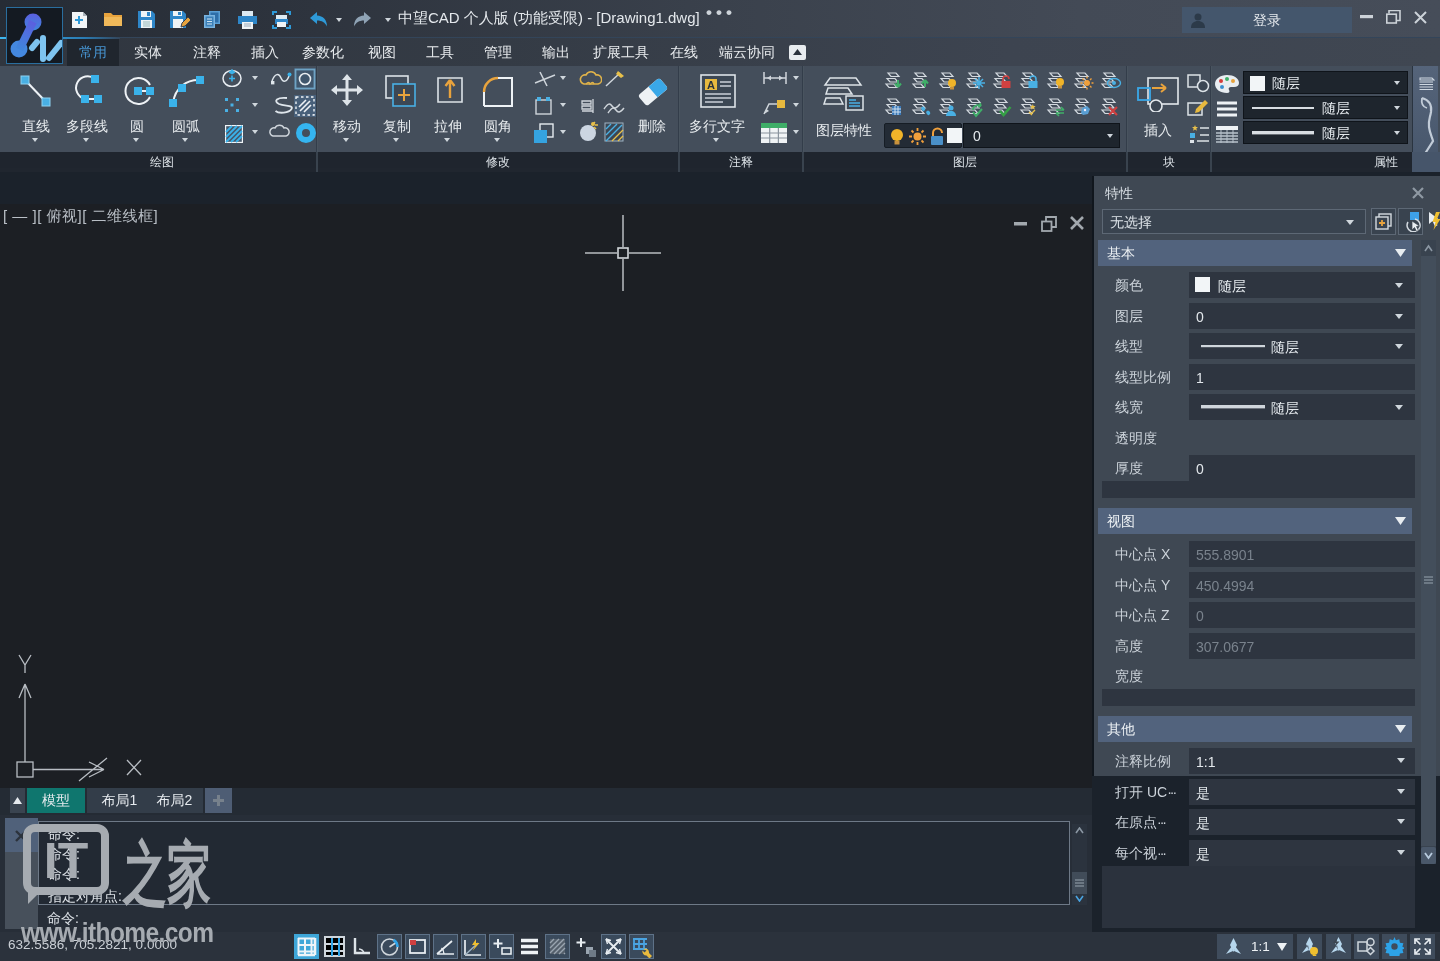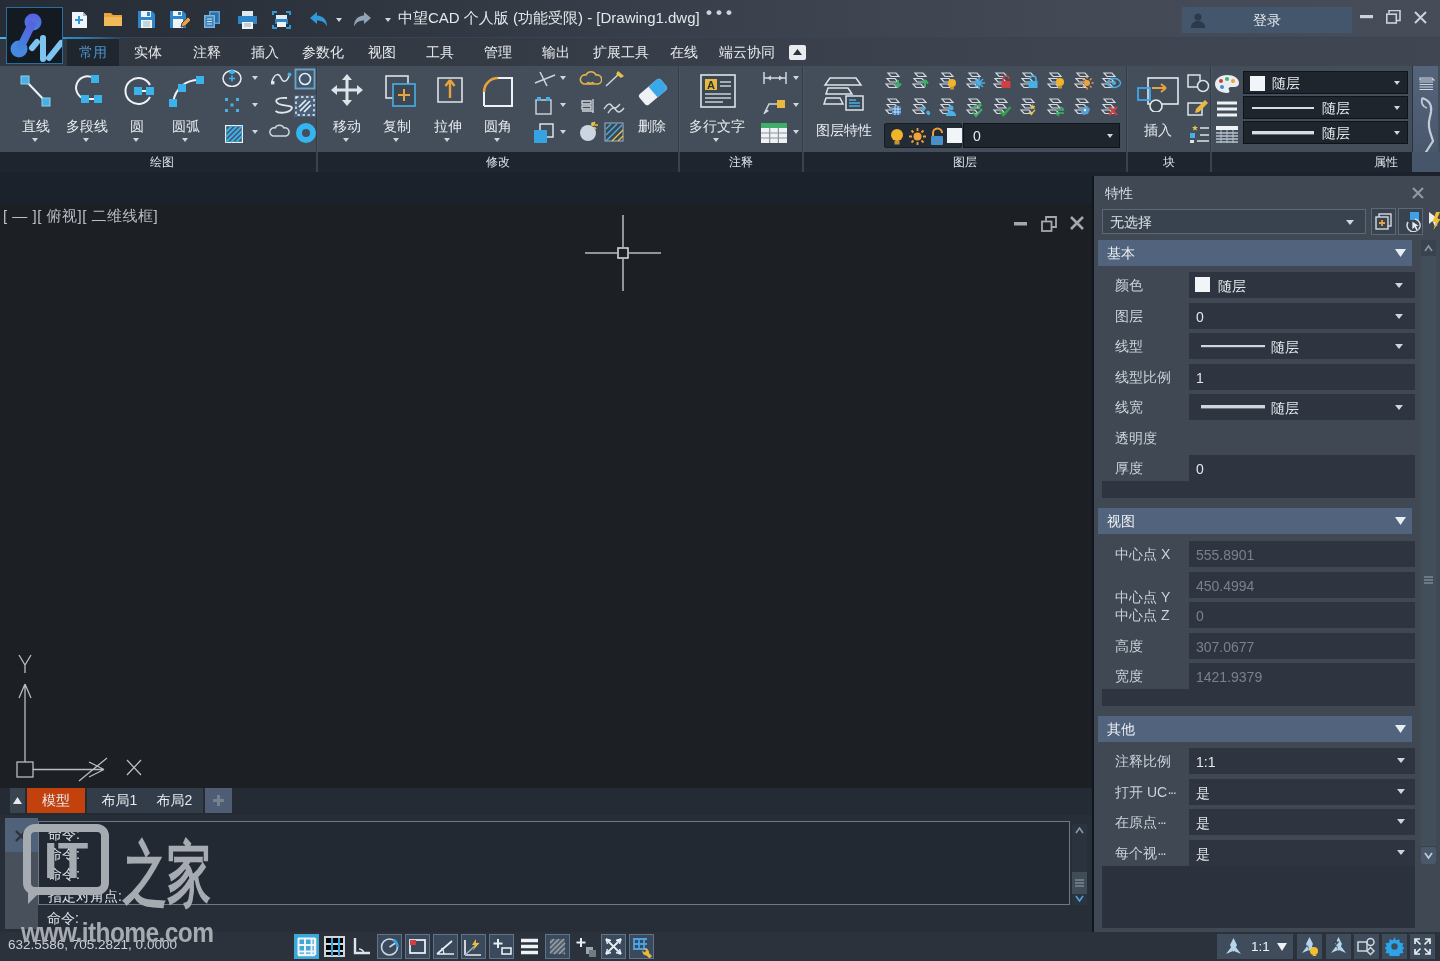--- a/index.html
+++ b/index.html
@@ -28,21 +28,21 @@
 #vplabel{position:absolute;left:3px;top:3px;color:#b9bfc6;font-size:15px;letter-spacing:0.5px;}
 #laytabs{left:0;top:788px;width:1092px;height:27px;background:#242b34;}
 .ltab{position:absolute;top:0;height:25px;line-height:25px;color:#e6eaee;font-size:14px;text-align:center;background:#333d49;}
 #cmdpanel{left:0;top:815px;width:1092px;height:117px;background:#272e38;}
 #cmdhist{position:absolute;left:38px;top:6px;width:1032px;height:84px;background:#222933;border:1px solid #6e7987;}
 .cmdline{position:absolute;left:9px;color:#dde2e7;font-size:14px;white-space:nowrap;}
 #statusbar{left:0;top:932px;width:1440px;height:29px;background:#2b323c;}
 #coords{position:absolute;left:8px;top:5px;color:#ccd1d7;font-size:13.5px;}
 .sbtn{position:absolute;top:2px;width:25px;height:25px;background:#3a4a5c;border:1px solid #5e7288;}
 .sbtn2{position:absolute;top:2px;width:25px;height:25px;}
-#rpanel{left:1092px;top:176px;width:348px;height:756px;background:#3f4853;border-left:2px solid #10161d;}
+#rpanel{left:1092px;top:176px;width:348px;height:600px;background:#3f4853;border-left:2px solid #10161d;}
 .sechdr{position:absolute;left:4px;width:314px;height:26px;background:#52637d;color:#eef2f5;font-size:14px;line-height:26px;}
 .plabel{position:absolute;left:21px;color:#ccd3da;font-size:14px;white-space:nowrap;}
 .pfield{position:absolute;left:95px;width:226px;height:26px;background:#2e3540;color:#e3e8ec;font-size:14px;line-height:28px;}
 .pfield.gray{color:#79828c;}
 .pdda{position:absolute;width:0;height:0;border-left:4px solid transparent;border-right:4px solid transparent;border-top:5px solid #cfd6dc;}
 #wm{left:20px;top:815px;width:540px;height:140px;z-index:50;pointer-events:none;}
 .qat{position:absolute;top:11px;}
 </style></head>
 <body>
 <div id="app">
@@ -613,21 +613,21 @@
           <rect x="9" y="114" width="16" height="15"></rect>
           <path d="M119 112 l14 15 M133 112 l-14 15"></path>
         </g>
       </svg></div>
 <div class="abs" id="laytabs">
       <div class="ltab" style="left:10px;width:15px;background:#3a4450">
         <svg style="margin:9px auto 0" width="9" height="7">
           <path d="M4.5 0 L9 7 H0 z" fill="#e6eaee"></path>
         </svg>
       </div>
-<div class="ltab" style="left:27px;width:58px;background:#c2410c">模型</div>
+<div class="ltab" style="left:27px;width:58px;background:#0f766e">模型</div>
 <div class="ltab" style="left:87px;width:65px">布局1</div>
 <div class="ltab" style="left:146px;width:57px">布局2</div>
 <div class="ltab" style="left:205px;width:27px;background:#4e5d74">
         <svg style="margin:6px auto 0" width="13" height="13">
           <path d="M6.5 1 v11 M1 6.5 h11" stroke="#77818c" stroke-width="3"></path>
         </svg>
       </div>
     </div>
 <div class="abs" id="cmdpanel">
       <div style="position:absolute;left:5px;top:3px;width:33px;height:111px;background:#47505b"></div>
@@ -832,28 +832,27 @@
           <rect width="64" height="3.4" fill="#cfd5db"></rect>
         </svg><span style="margin-left:82px">随层</span><div class="pdda" style="left:206px;top:11px"></div></div>
 <div class="plabel" style="top:254px">透明度</div>
 <div class="plabel" style="top:284px">厚度</div>
       <div class="pfield" style="top:279px"><span style="margin-left:7px">0</span></div>
 <div class="sechdr" style="top:332px"><span style="margin-left:9px">视图</span><svg style="position:absolute;left:297px;top:9px" width="11" height="8">
           <path d="M0 0 h11 l-5.5 8 z" fill="#e8edf1"></path>
         </svg></div>
 <div class="plabel" style="top:370px">中心点 X</div>
       <div class="pfield gray" style="top:365px"><span style="margin-left:7px">555.8901</span></div>
-<div class="plabel" style="top:413px">中心点 Y</div>
+<div class="plabel" style="top:401px">中心点 Y</div>
       <div class="pfield gray" style="top:396px"><span style="margin-left:7px">450.4994</span></div>
 <div class="plabel" style="top:431px">中心点 Z</div>
       <div class="pfield gray" style="top:426px"><span style="margin-left:7px">0</span></div>
 <div class="plabel" style="top:462px">高度</div>
       <div class="pfield gray" style="top:457px"><span style="margin-left:7px">307.0677</span></div>
 <div class="plabel" style="top:492px">宽度</div>
-      <div class="pfield gray" style="top:487px"><span style="margin-left:7px">1421.9379</span></div>
 <div class="sechdr" style="top:540px"><span style="margin-left:9px">其他</span><svg style="position:absolute;left:297px;top:9px" width="11" height="8">
           <path d="M0 0 h11 l-5.5 8 z" fill="#e8edf1"></path>
         </svg></div>
 <div class="plabel" style="top:577px">注释比例</div>
       <div class="pfield" style="top:572px"><span style="margin-left:7px">1:1</span><div class="pdda" style="left:208px;top:10px"></div></div>
 <div class="plabel" style="top:608px">打开 UC<span style="letter-spacing:-2px">···</span></div>
       <div class="pfield" style="top:603px"><span style="margin-left:7px">是</span><div class="pdda" style="left:208px;top:10px"></div></div>
 <div class="plabel" style="top:638px">在原点<span style="letter-spacing:-2px">···</span></div>
       <div class="pfield" style="top:633px"><span style="margin-left:7px">是</span><div class="pdda" style="left:208px;top:10px"></div></div>
 <div class="plabel" style="top:669px">每个视<span style="letter-spacing:-2px">···</span></div>

